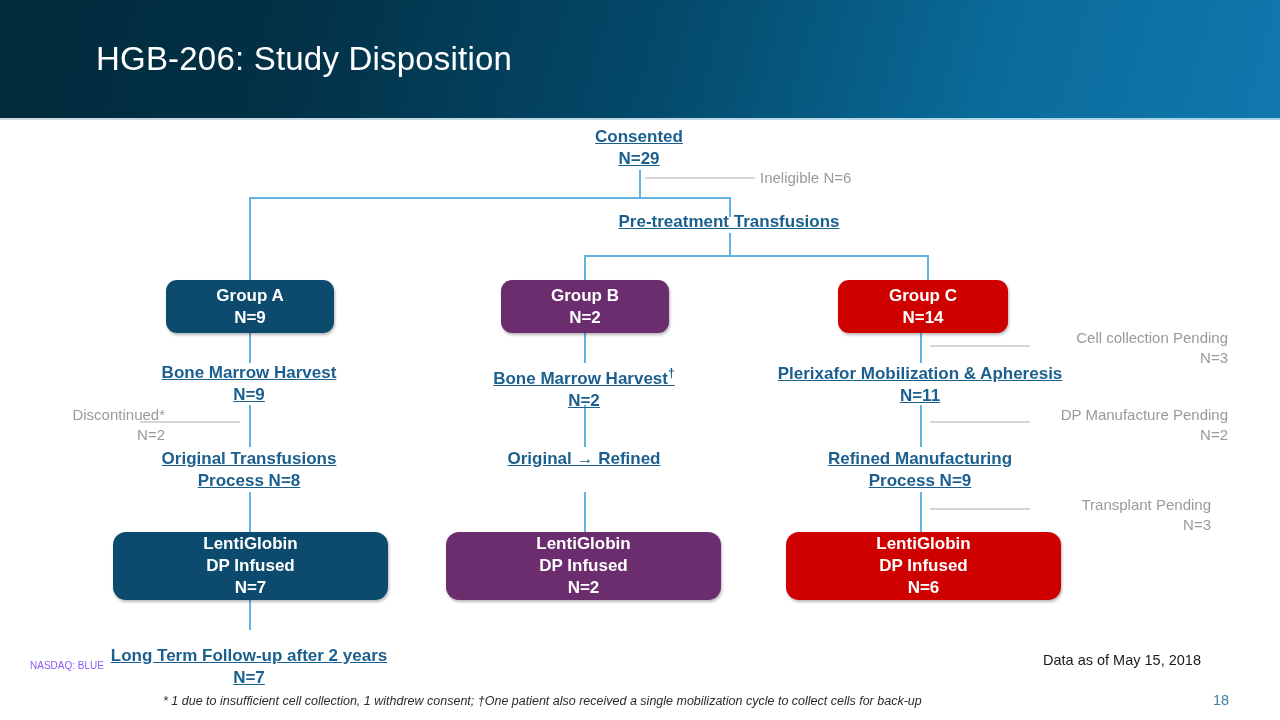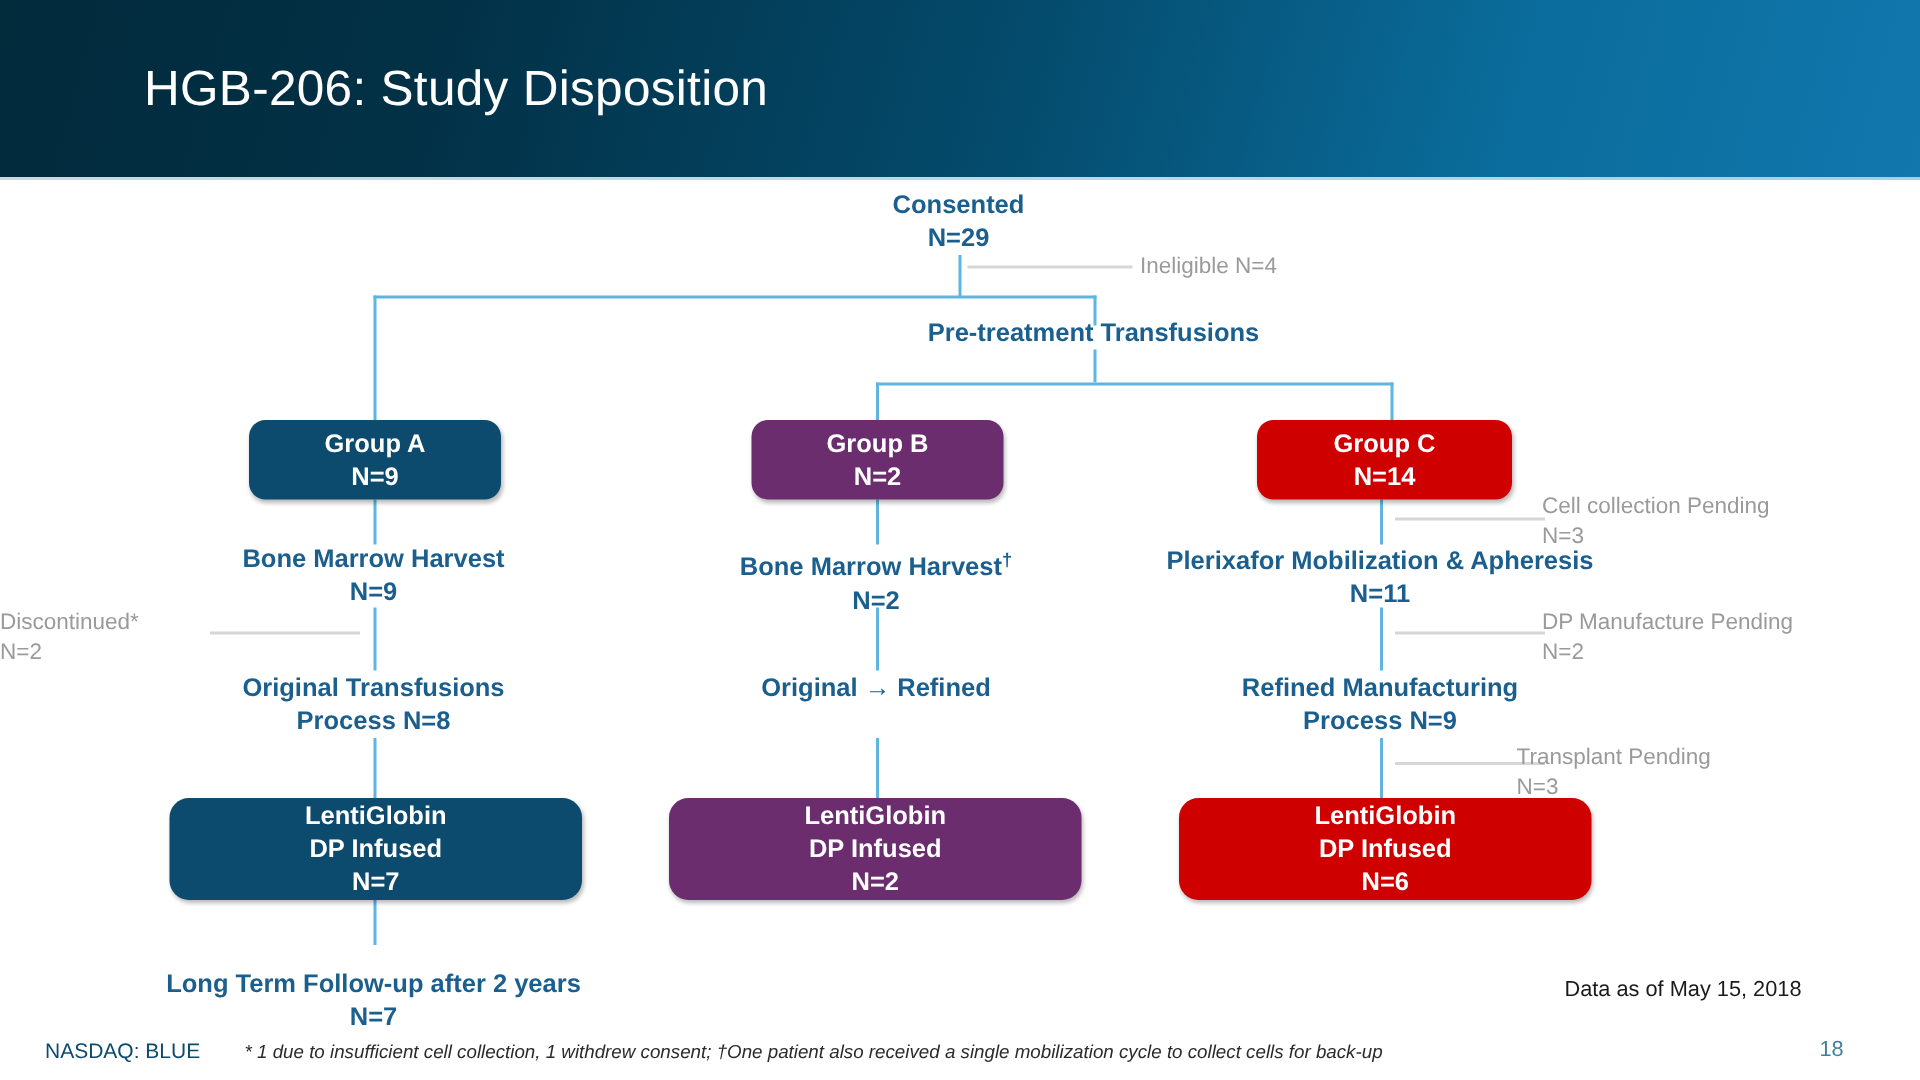--- a/index.html
+++ b/index.html
@@ -54,27 +54,28 @@
 
   
   .flow-text {
     position: absolute;
     text-align: center;
     color: #1b5f8e;
     font-weight: bold;
     font-size: 17px;
     line-height: 22px;
     white-space: nowrap;
+    text-decoration: underline;
   }
   .flow-text .nline { display: block; }
 
   
   .gray-note {
     position: absolute;
-    text-align: left;
+    text-align: right;
     color: #9a9a9a;
     font-size: 15px;
     line-height: 20px;
     font-weight: 400;
     white-space: nowrap;
   }
   .gray-note .nline { display: block; }
 
   
   .node-box {
@@ -107,23 +108,23 @@
   .conn-gray {
     position: absolute;
     height: 2px;
     background: #d6d6d6;
   }
 
   
   #footer-nasdaq {
     position: absolute;
     left: 30px;
-    top: 692px;
-    font-size: 14px;
-    color: #0c4a6e;
+    top: 660px;
+    font-size: 10px;
+    color: #8b5cf6;
     white-space: nowrap;
   }
   #footer-note {
     position: absolute;
     left: 163px;
     top: 694px;
     font-size: 12.5px;
     font-style: italic;
     color: #2b2b2b;
     white-space: nowrap;
@@ -192,21 +193,21 @@
   <div class="conn-gray" style="left:930px; top:508px; width:100px;"></div>
 
   <div class="conn conn-v" style="left:249px; top:600px; height:30px;"></div>
 
   <div class="flow-text" style="left:539px; top:126px; width:200px;">
     <span class="nline">Consented</span>
     <span class="nline">N=29</span>
   </div>
 
   <div class="gray-note" style="left:760px; top:168px; width:200px; text-align:left;">
-    <span class="nline">Ineligible  N=4</span>
+    <span class="nline">Ineligible  N=6</span>
   </div>
 
   <div class="flow-text" style="left:579px; top:211px; width:300px;">
     <span class="nline">Pre-treatment Transfusions</span>
   </div>
 
   <div class="node-box box-teal" style="left:166px; top:280px; width:168px; height:53px;">
     <span class="nline">Group A</span>
     <span class="nline">N=9</span>
   </div>

